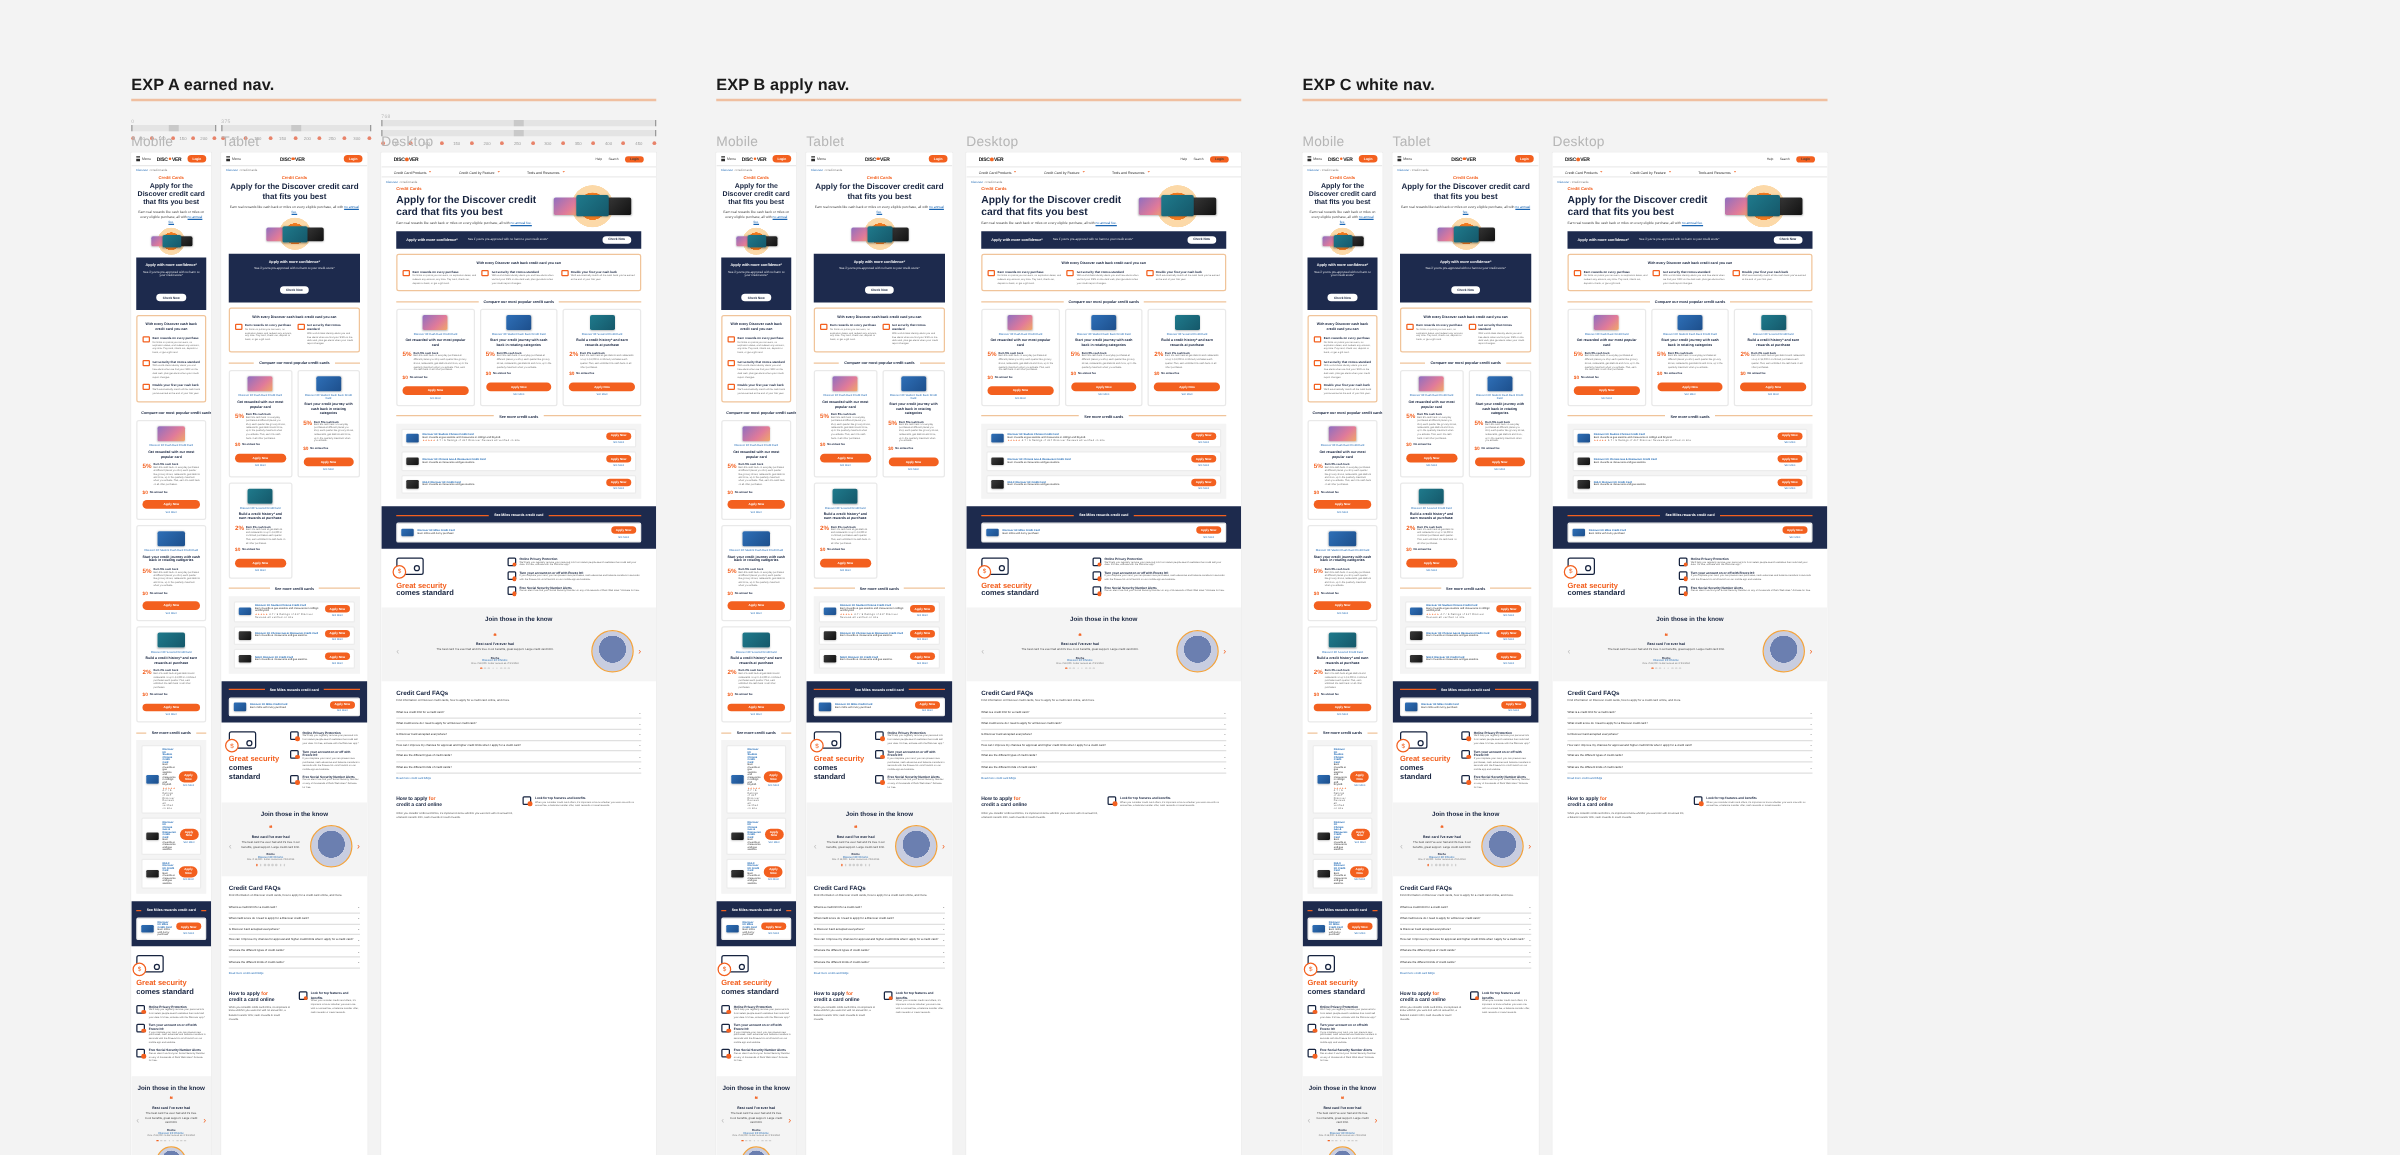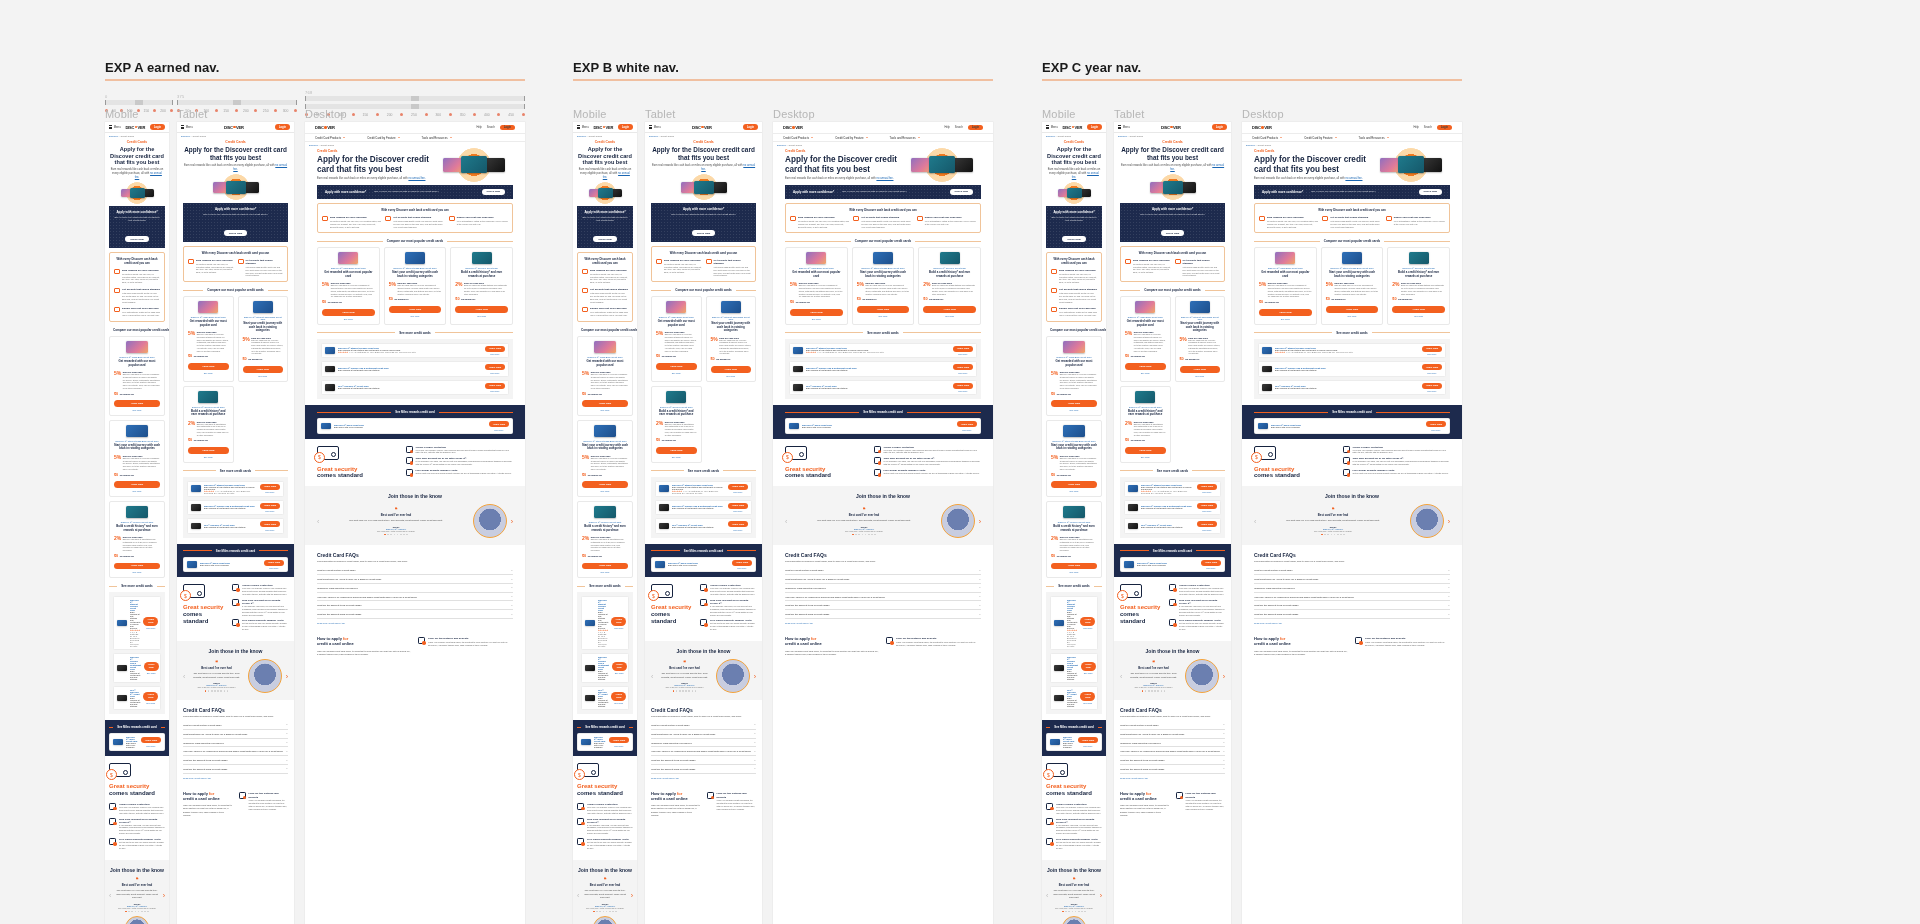--- a/index.html
+++ b/index.html
@@ -1195,21 +1195,21 @@
                   <p>When you consider credit card offers, it's important to know whether you want one with no annual fee, a balance transfer offer, cash rewards or travel rewards.</p>
                 </div>
       </div>
     </div>
   </div>
   </div>
       </div>
   </div>
 
   <div class="exp" id="expB" style="left:573px; width:420px;">
-    <div class="exp-title">EXP B white nav.</div>
+    <div class="exp-title">EXP B apply nav.</div>
     <div class="exp-rule" style="width:420px;"></div>
 
     <div class="device-label" style="left:0;top:108px;">Mobile</div>
     <div class="device-label" style="left:72px;top:108px;">Tablet</div>
     <div class="device-label" style="left:200px;top:108px;">Desktop</div>
 
     <div class="frame mobile-frame" style="left:0;   top:122px; width:64px;  height:802px;">
         <div class="pg">
 
   <div class="nav-m">
@@ -2121,21 +2121,21 @@
                   <p>When you consider credit card offers, it's important to know whether you want one with no annual fee, a balance transfer offer, cash rewards or travel rewards.</p>
                 </div>
       </div>
     </div>
   </div>
   </div>
       </div>
   </div>
 
   <div class="exp" id="expC" style="left:1042px; width:420px;">
-    <div class="exp-title">EXP C year nav.</div>
+    <div class="exp-title">EXP C white nav.</div>
     <div class="exp-rule" style="width:420px;"></div>
 
     <div class="device-label" style="left:0;top:108px;">Mobile</div>
     <div class="device-label" style="left:72px;top:108px;">Tablet</div>
     <div class="device-label" style="left:200px;top:108px;">Desktop</div>
 
     <div class="frame mobile-frame" style="left:0;   top:122px; width:64px;  height:802px;">
         <div class="pg">
 
   <div class="nav-m">

